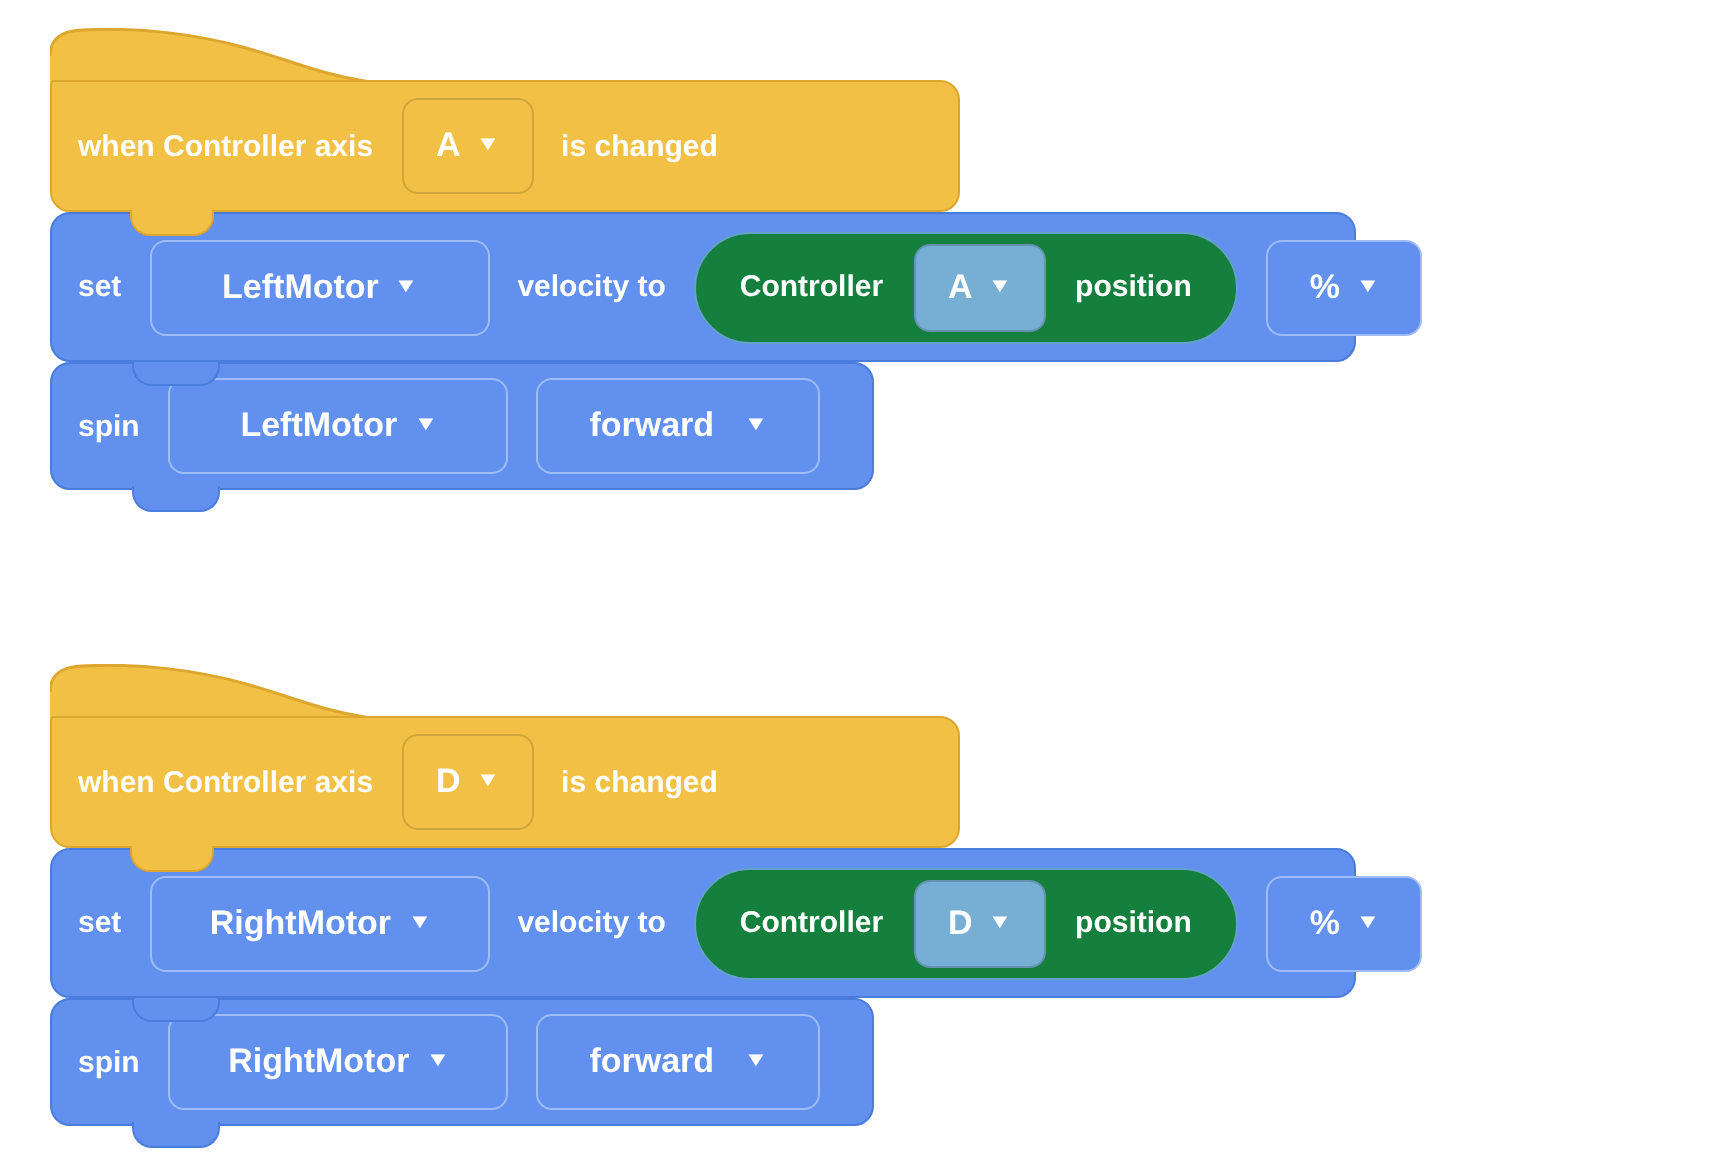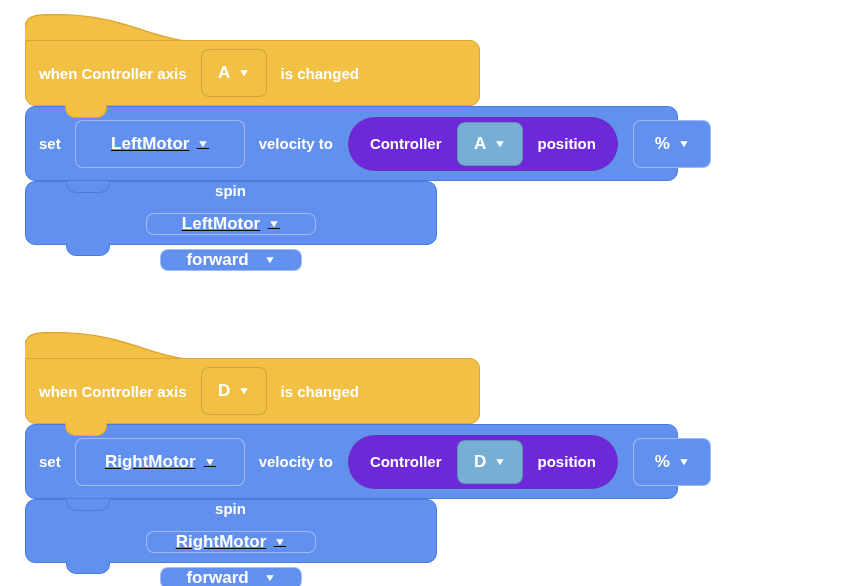--- a/index.html
+++ b/index.html
@@ -25,21 +25,21 @@
     border-radius:0 0 10px 10px;z-index:5;
   }
 
   
   .blk{
     position:relative;box-sizing:border-box;background:#6190EE;
     border:1px solid #4A7CDB;border-radius:10px;
     display:flex;align-items:center;gap:14px;padding:0 12px 0 13px;z-index:1;
   }
   .blk-set{width:653px;height:75px;}
-  .blk-spin{width:fit-content;min-width:412px;height:64px;padding-right:14px;flex-direction:column;}
+  .blk-spin{width:fit-content;min-width:412px;height:64px;padding-right:14px;}
   .notch-outline{
     position:absolute;top:-1px;left:40px;width:44px;height:12px;box-sizing:border-box;
     background:#6190EE;border:1px solid #4A7CDB;border-top:none;
     border-radius:0 0 10px 10px;
   }
   .bump{
     position:absolute;bottom:-12px;left:40px;width:44px;height:13px;box-sizing:border-box;
     background:#6190EE;border:1px solid #4A7CDB;border-top:none;
     border-radius:0 0 10px 10px;
   }
@@ -47,28 +47,28 @@
   
   .lbl{color:#fff;font-size:15px;font-weight:bold;white-space:nowrap;}
   .dd{
     box-sizing:border-box;height:48px;border-radius:8px;cursor:pointer;
     display:flex;align-items:center;justify-content:center;gap:9px;padding:0 14px;
   }
   .dd .lbl{font-size:17px;}
   .caret{color:#fff;font-size:10px;line-height:1;transform:scaleX(1.25);}
   .dd-yellow{background:#F2C044;border:1px solid rgba(0,0,0,0.14);min-width:66px;}
   .dd-blue{background:#6190EE;border:1px solid rgba(255,255,255,0.40);}
-  .dd-motor{min-width:170px;text-decoration:underline;}
+  .dd-motor{min-width:170px;}
   .dd-unit{min-width:78px;}
   .dd-dir{min-width:142px;gap:16px;}
   .dd-teal{background:#76AFD3;border:1px solid rgba(0,0,0,0.16);min-width:66px;height:44px;}
 
   
   .pill{
-    box-sizing:border-box;height:56px;border-radius:28px;background:#6d28d9;
+    box-sizing:border-box;height:56px;border-radius:28px;background:#15803d;
     border:1px solid #64A1C8;display:flex;align-items:center;gap:15px;
     padding:0 22px;cursor:pointer;
   }
 </style>
 </head>
 <body>
 
 <div class="stack" id="stack-a">
 
   <div class="hat">

